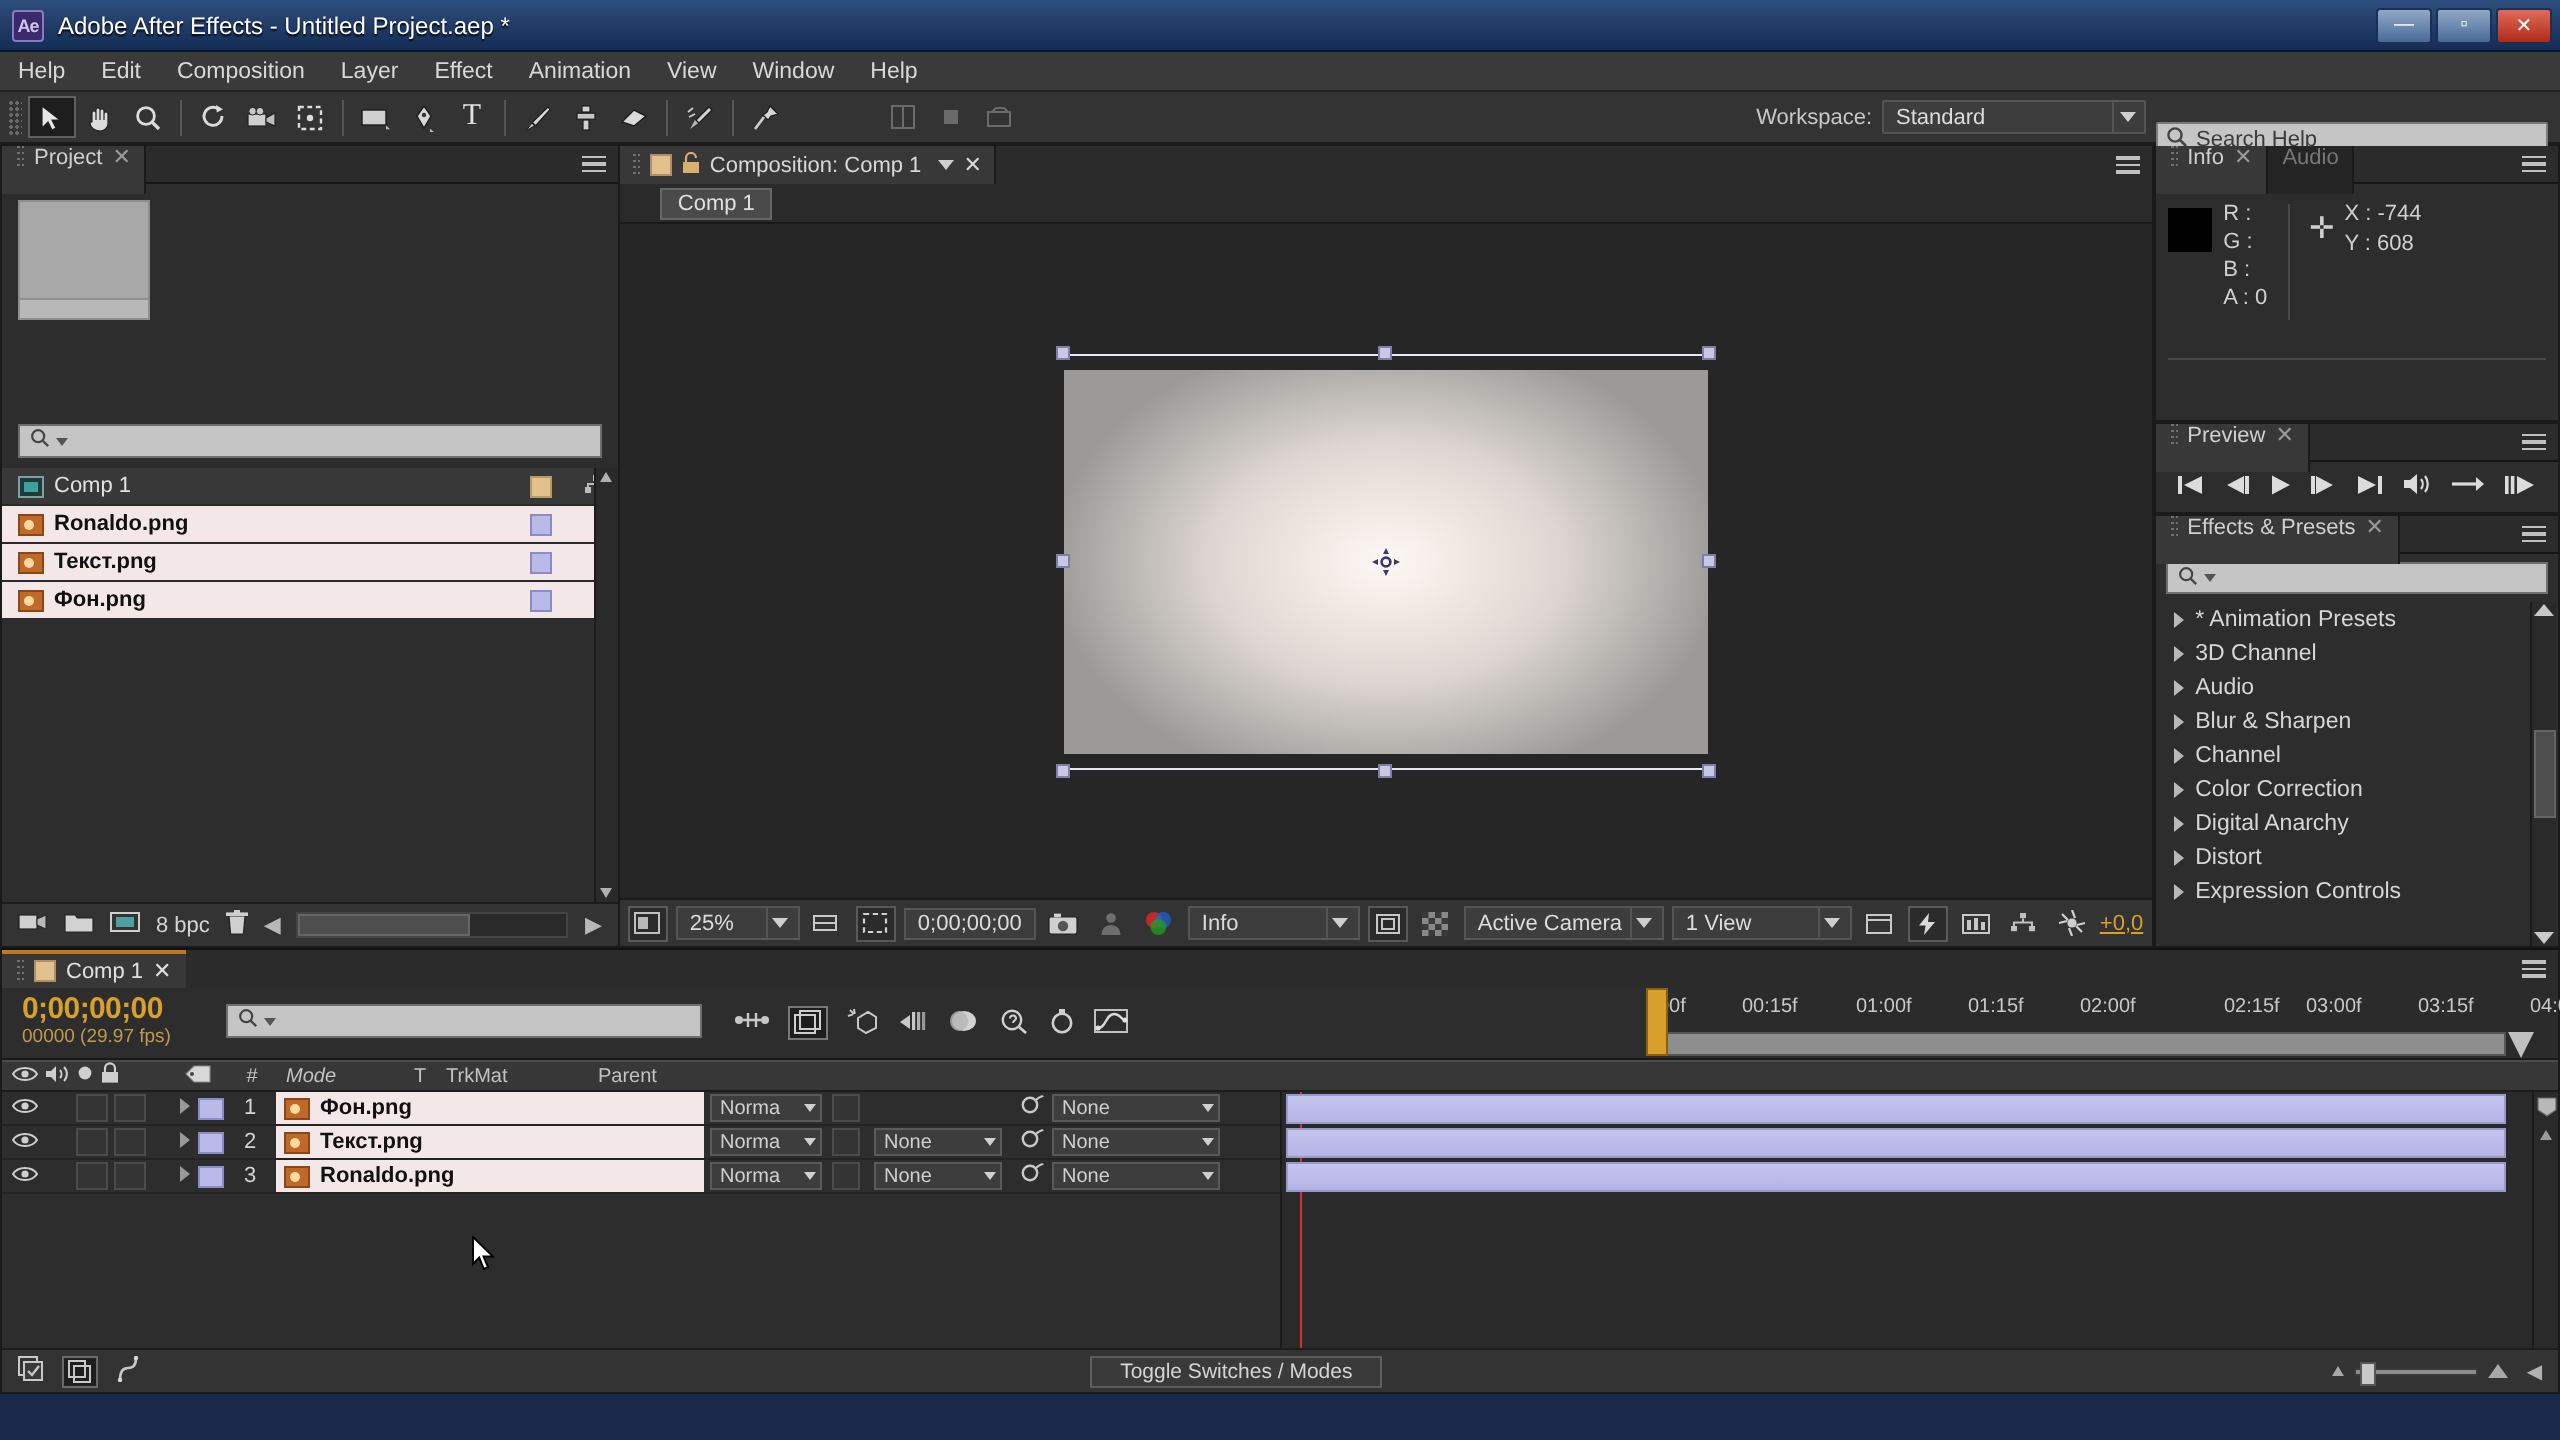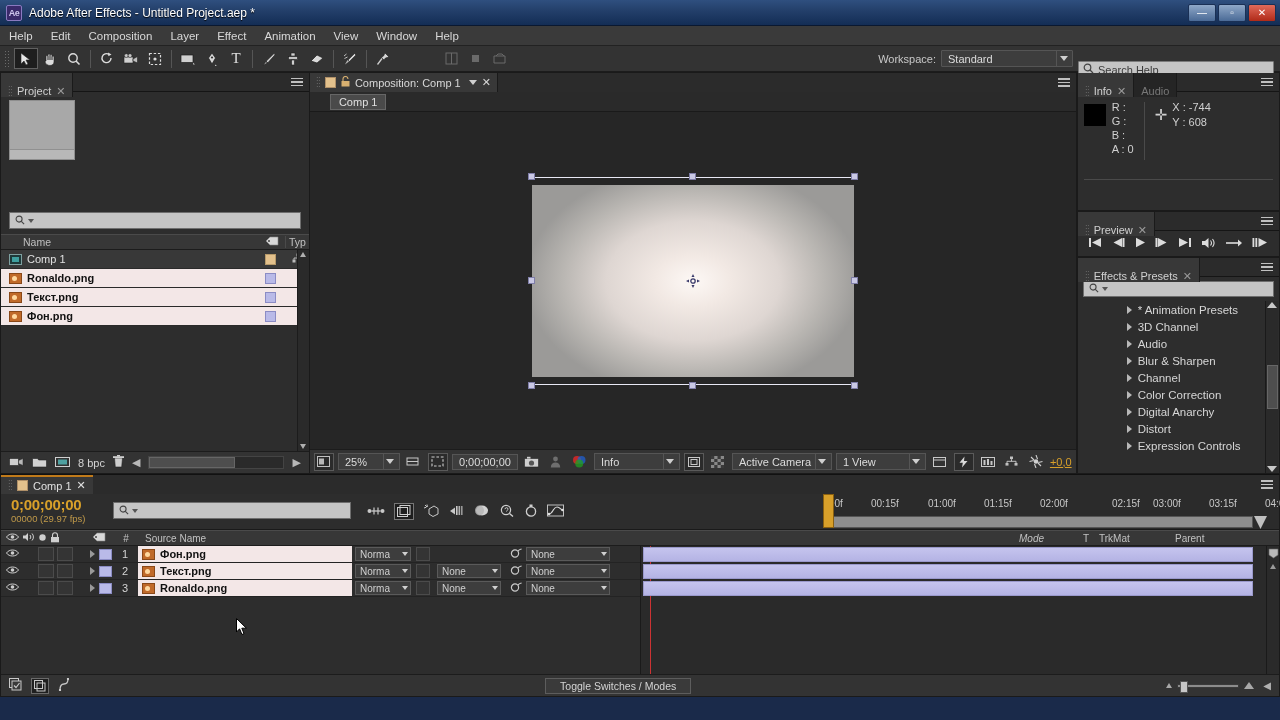--- a/index.html
+++ b/index.html
@@ -86,21 +86,21 @@
 
   
   .workspace { display: flex; height: 402px; background: #232323; }
 
   .panel { background: #2d2d2d; border: 1px solid #1a1a1a; display: flex; flex-direction: column; }
   .panel-tabs {
     height: 19px; background: #1f1f1f; display: flex; align-items: stretch;
     border-bottom: 1px solid #151515; position: relative;
   }
   .ptab {
-    display: flex; align-items: flex-start; padding: 12px 7px;
+    display: flex; align-items: flex-end; padding: 12px 7px;
     background: #383838; color: #d0d0d0; font-size: 11px; gap: 5px;
     border-right: 1px solid #1a1a1a;
   }
   .ptab.inactive { background: #252525; color: #777; }
   .ptab .dots { width: 4px; height: 13px;
     background-image: radial-gradient(circle, #707070 0.6px, transparent 0.7px);
     background-size: 2.5px 3px; }
   .ptab .xclose { color: #9a9a9a; font-size: 11px; }
   .tab-fill { flex: 1; background: #2b2b2b; display: flex; align-items: center; justify-content: flex-end; padding-right: 6px; }
   .hamburger { display: flex; flex-direction: column; gap: 2px; }
@@ -187,21 +187,21 @@
   .info-div { width: 1px; background: #4a4a4a; margin: 2px 4px; height: 58px; }
   .info-xy { font-size: 11px; line-height: 15px; color:#d0d0d0; display:flex; gap: 5px; align-items:flex-start; }
   .info-hr { height:1px; background:#4a4a4a; margin: 0 6px; }
 
   .preview-panel { height: 46px; }
   .prev-body { flex:1; display:flex; align-items:center; justify-content: space-around; padding: 0 6px; color:#dcdcdc; }
 
   .fx-panel { flex: 1; }
   .fx-search { margin: 4px 5px; height: 16px; background: #c5c5c5; border: 1px solid #6e6e6e;
      display:flex; align-items:center; gap:3px; padding-left: 5px; color: #555; }
-  .fx-list { flex:1; position: relative; overflow: hidden; padding-left: 40px; }
+  .fx-list { flex:1; position: relative; overflow: hidden; }
   .fx-row { height: 17px; display:flex; align-items:center; gap:6px; padding-left: 9px;
      font-size: 11.5px; color: #d6d6d6; }
   .fx-tri { width:0;height:0; border-top:4px solid transparent; border-bottom:4px solid transparent;
      border-left:5px solid #b8b8b8; }
   .fx-scroll { position:absolute; right:1px; top:0; bottom:0; width: 13px; background:#2a2a2a; border-left:1px solid #1a1a1a;
      display:flex; flex-direction:column; justify-content:space-between; align-items:center; padding: 1px 0;}
   .fx-scroll .arr { width:0;height:0;border-left:5px solid transparent;border-right:5px solid transparent; }
   .fx-scroll .up { border-bottom: 6px solid #c8c8c8; }
   .fx-scroll .dn { border-top: 6px solid #c8c8c8; }
   .fx-scroll .bar { width: 11px; flex:1; background: #4e4e4e; border: 1px solid #666; margin: 2px 0; max-height: 44px; }
@@ -431,30 +431,20 @@
     </div>
     <div class="proj-search">
       <span>
         <svg width="10" height="10" viewBox="0 0 11 11">
             <circle cx="4.5" cy="4.5" r="3.3" fill="none" stroke="#444" stroke-width="1.2"></circle>
             <line x1="7" y1="7" x2="10" y2="10" stroke="#444" stroke-width="1.3"></line>
           </svg>
       </span>
       <span class="caret" style="border-top-color:#555;border-left-width:3px;border-right-width:3px;border-top-width:4px;"></span>
       <span></span>
-    </div>
-    <div class="col-head">
-      <span class="c-name">Name</span>
-      <span class="c-tag">
-        <svg width="14" height="10" viewBox="0 0 14 10">
-            <path d="M1 5 L5 1 L13 1 L13 9 L5 9z" fill="#d8d8d8" stroke="#888" stroke-width="0.6"></path>
-            <circle cx="4" cy="5" r="1" fill="#444"></circle>
-          </svg>
-      </span>
-      <span class="c-type">Typ</span>
     </div>
     <div class="proj-list">
       <div class="proj-row comp">
         <span class="icon-comp">
             <i></i>
           </span>
         <span>Comp 1</span>
         <span class="swatch"></span>
         <span style="width:22px;text-align:center;">
           <svg width="12" height="10" viewBox="0 0 12 10">
@@ -1003,21 +993,20 @@
           </svg>
       </span>
     </div>
     <span style="width:28px;text-align:center;">
       <svg width="14" height="10" viewBox="0 0 14 10">
           <path d="M1 5 L5 1 L13 1 L13 9 L5 9z" fill="#d8d8d8" stroke="#888" stroke-width="0.6"></path>
           <circle cx="4" cy="5" r="1" fill="#444"></circle>
         </svg>
     </span>
     <span class="num-col">#</span>
-    <span class="src-col">Source Name</span>
     <span style="width:62px;padding-left:4px;font-style:italic;">Mode</span>
     <span style="width:18px;text-align:center;">T</span>
     <span style="width:74px;padding-left:4px;">TrkMat</span>
     <span style="width:110px;padding-left:6px;">Parent</span>
   </div>
 
   <div class="tl-rows">
     <div class="tl-left">
 
       <div class="lrow">

